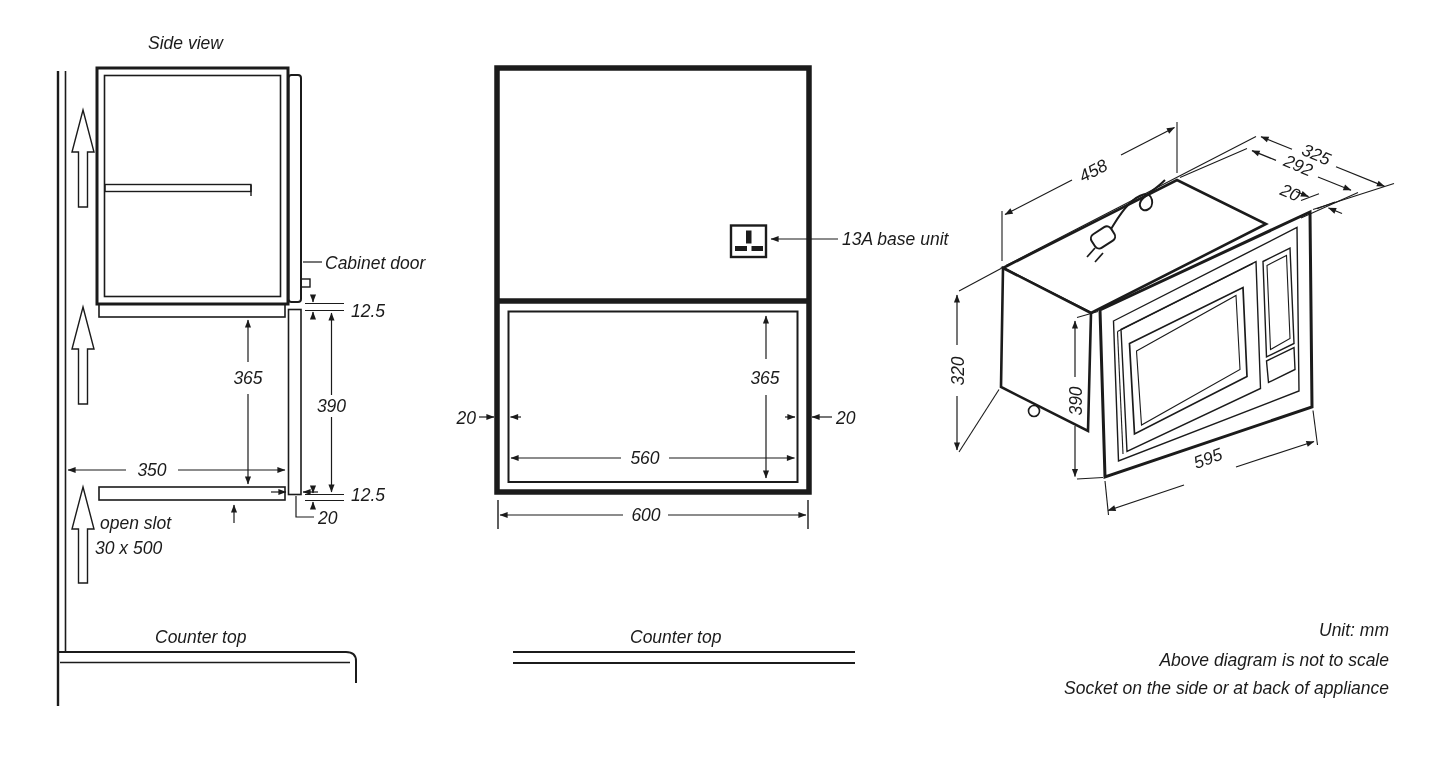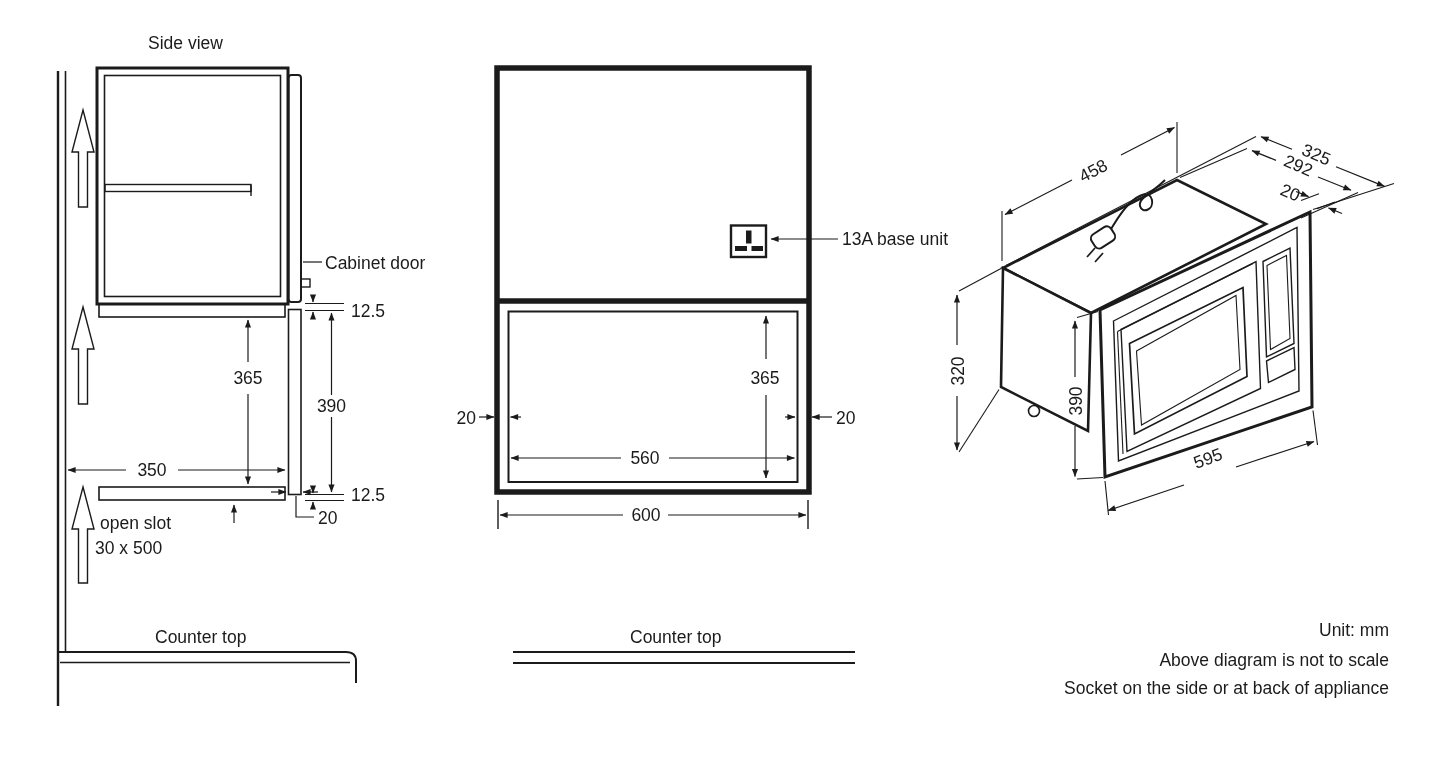--- a/index.html
+++ b/index.html
@@ -1,17 +1,17 @@
 <!DOCTYPE html>
 <html style="--line: #1b1b1b; --bg: #ffffff;"><head>
 <meta charset="utf-8">
 <style>
   :root { --line:#1b1b1b; --bg:#ffffff; }
   html,body { margin:0; padding:0; background:var(--bg); }
-  #stage { position:relative; width:1445px; height:759px; background:var(--bg); overflow:hidden; }
+  #stage { position:relative; width:1445px; height:759px; background:var(--bg); overflow:hidden;font-style:italic; }
   svg { position:absolute; inset:0; display:block; }
   .ln { stroke:var(--line); fill:none; }
   .fw { stroke:var(--line); fill:#ffffff; }
   .fl { fill:var(--line); stroke:none; }
   .w11 { stroke-width:1.1; }
   .w12 { stroke-width:1.2; }
   .w14 { stroke-width:1.4; }
   .w16 { stroke-width:1.6; }
   .w17 { stroke-width:1.7; }
   .w2  { stroke-width:2; }

